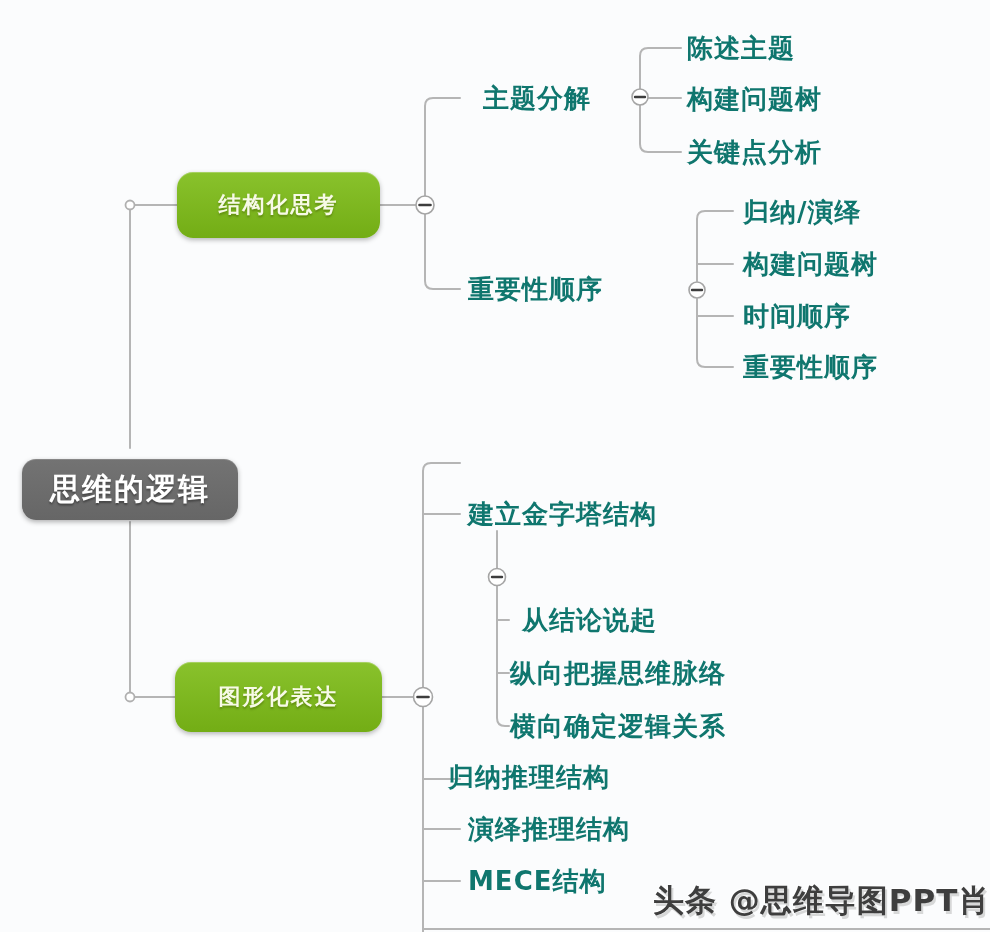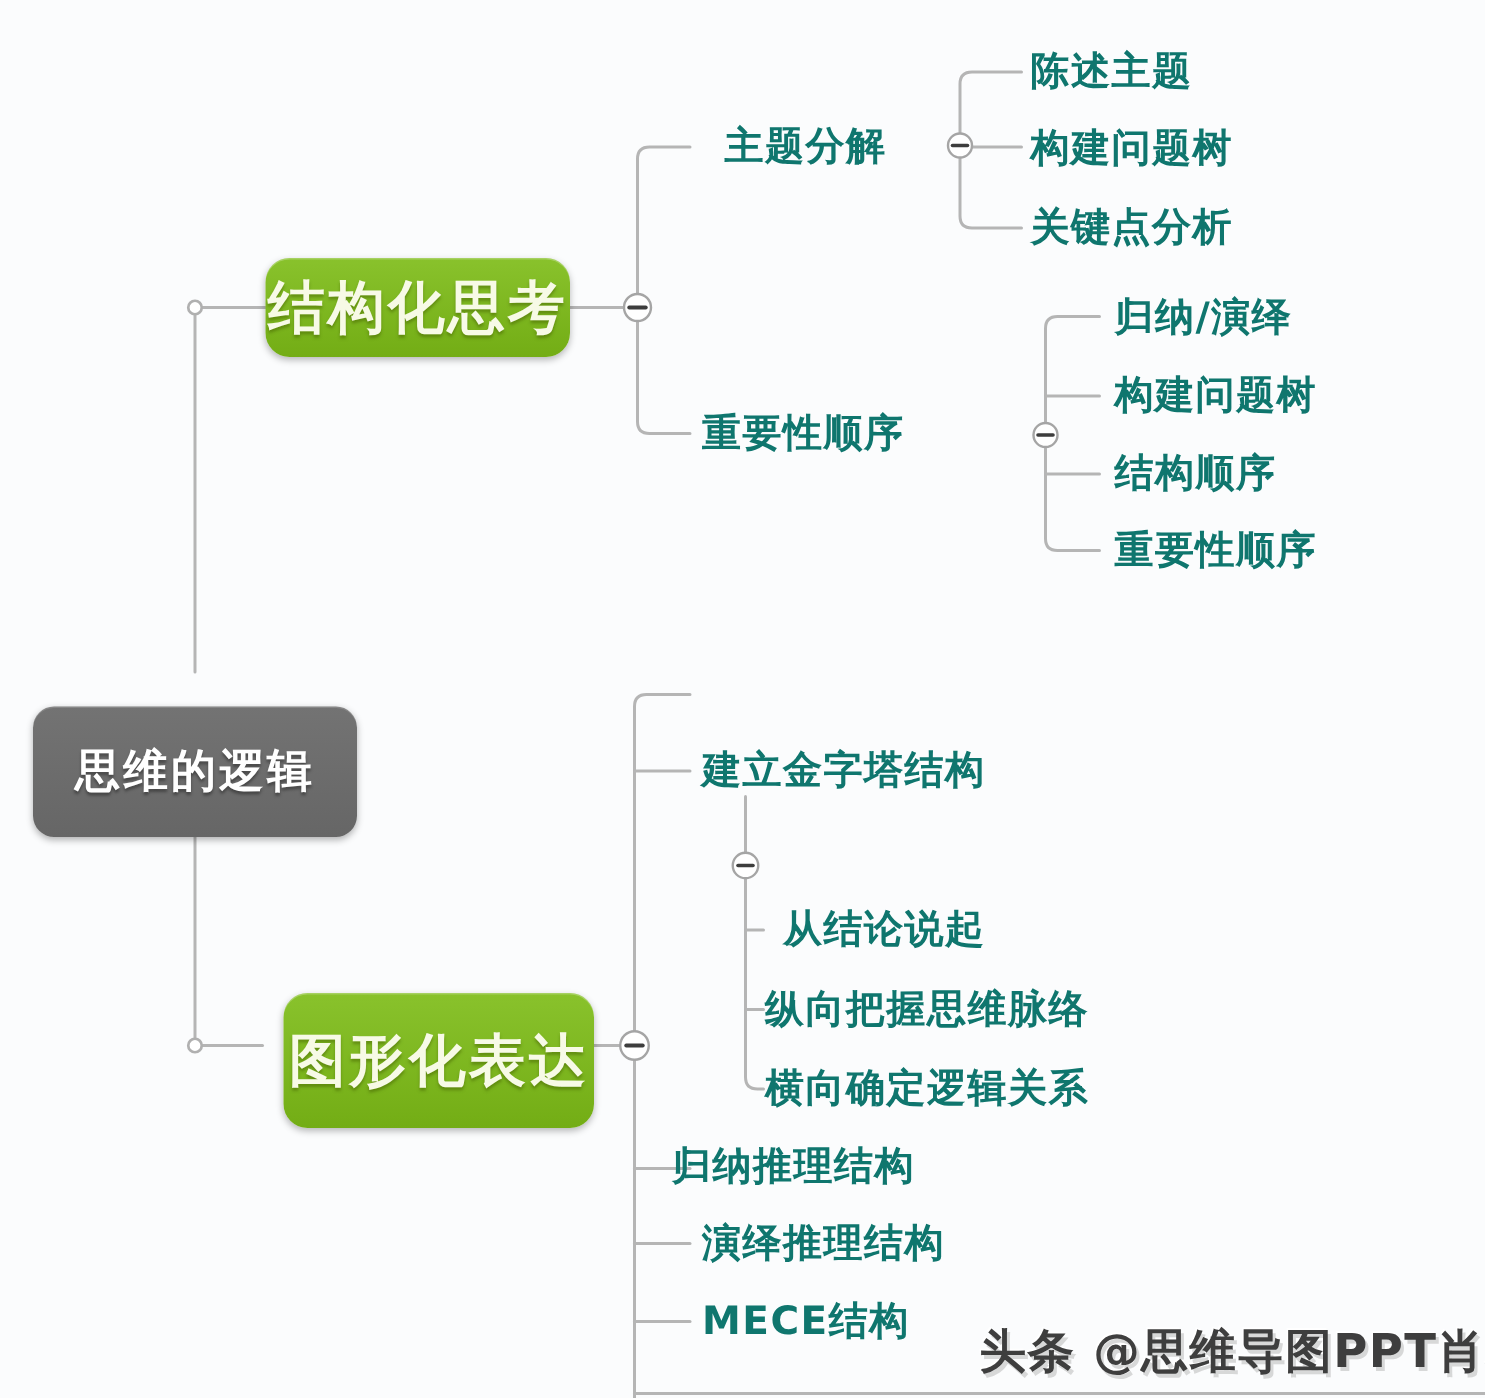--- a/index.html
+++ b/index.html
@@ -37,21 +37,21 @@
     border-radius: 14px;
     color: #ffffff;
     font-size: 30px;
     text-shadow: 0 2px 2px rgba(0,0,0,.35);
     box-shadow: 0 2px 5px rgba(0,0,0,.30), inset 0 1px 0 rgba(255,255,255,.15);
   }
   .node.branch {
     background: linear-gradient(180deg, #89c22c 0%, #73ad15 100%);
     border-radius: 16px;
     color: #f7fae6;
-    font-size: 38px;
+    font-size: 22px;
     text-shadow: 0 2px 2px rgba(70,100,0,.5);
     box-shadow: 0 2px 5px rgba(0,0,0,.28), inset 0 1px 0 rgba(255,255,255,.25);
   }
   .label {
     position: absolute;
     transform: translateY(-50%);
     font-size: 26px;
     font-weight: 800;
     color: #0f766e;
     letter-spacing: 1px;
@@ -128,35 +128,35 @@
     <g>
       <circle cx="423" cy="697" r="9.5" fill="#ffffff" stroke="#a5a5a5" stroke-width="1.6"></circle>
       <line x1="417.5" y1="697" x2="428.5" y2="697" stroke="#3d3d3d" stroke-width="2.6" stroke-linecap="round"></line>
     </g>
     <g>
       <circle cx="497" cy="577" r="8.5" fill="#ffffff" stroke="#a5a5a5" stroke-width="1.6"></circle>
       <line x1="492" y1="577" x2="502" y2="577" stroke="#3d3d3d" stroke-width="2.4" stroke-linecap="round"></line>
     </g>
   </svg>
 
-  <div class="node root" style="left:22px; top:471px; width:216px; height:87px;">思维的逻辑</div>
+  <div class="node root" style="left:22px; top:459px; width:216px; height:61px;">思维的逻辑</div>
 
   <div class="node branch" style="left:177px; top:172px; width:203px; height:66px;">结构化思考</div>
 
-  <div class="node branch" style="left:189px; top:662px; width:207px; height:90px;">图形化表达</div>
+  <div class="node branch" style="left:175px; top:662px; width:207px; height:70px;">图形化表达</div>
 
   <span class="label" style="left:468px; top:98px;margin-left:15px;">主题分解</span>
   <span class="label" style="left:687px; top:48px;">陈述主题</span>
   <span class="label" style="left:687px; top:99px;">构建问题树</span>
   <span class="label" style="left:687px; top:152px;">关键点分析</span>
 
   <span class="label" style="left:468px; top:289px;">重要性顺序</span>
   <span class="label" style="left:743px; top:212px;">归纳/演绎</span>
   <span class="label" style="left:743px; top:264px;">构建问题树</span>
-  <span class="label" style="left:743px; top:316px;">结构顺序</span>
+  <span class="label" style="left:743px; top:316px;">时间顺序</span>
   <span class="label" style="left:743px; top:367px;">重要性顺序</span>
 
   <span class="label" style="left:468px; top:514px;">建立金字塔结构</span>
   <span class="label" style="left:510px; top:620px;margin-left:12px;">从结论说起</span>
   <span class="label" style="left:510px; top:673px;">纵向把握思维脉络</span>
   <span class="label" style="left:510px; top:726px;">横向确定逻辑关系</span>
   <span class="label" style="left:448px; top:779px;font-family:Liberation Mono, monospace;">归纳推理结构</span>
   <span class="label" style="left:468px; top:829px;">演绎推理结构</span>
   <span class="label" style="left:468px; top:881px;">MECE结构</span>
 

